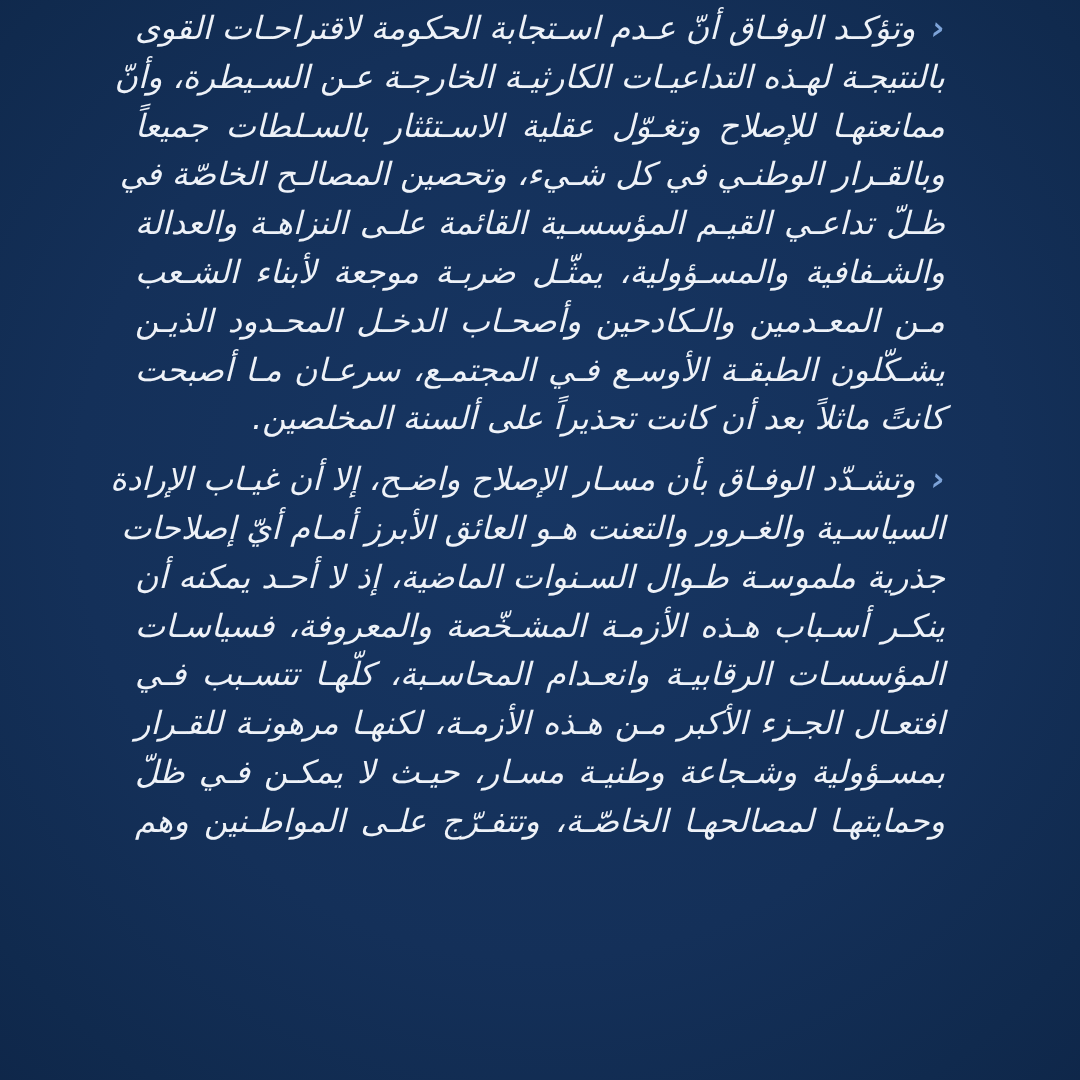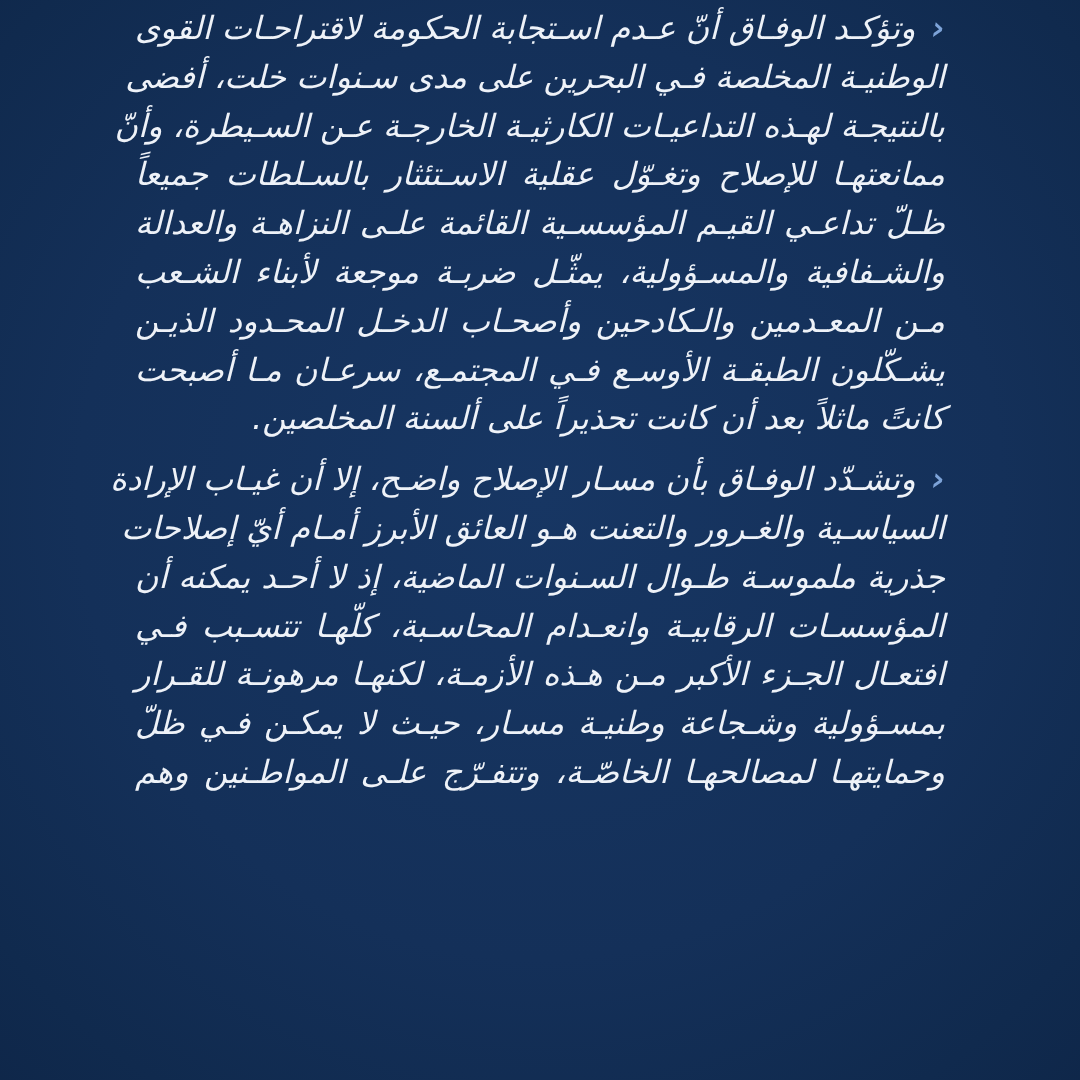--- a/index.html
+++ b/index.html
@@ -49,34 +49,35 @@
   }
 </style>
 </head>
 <body>
 
 <div class="canvas">
   <div class="text-block">
 
     <div class="para">
       <div class="line"><span class="marker">‹</span> <span>وتؤكـد الوفـاق أنّ عـدم اسـتجابة الحكومة لاقتراحـات القوى</span></div>
-      <div class="line">الوطنيـة المخلصة فـي البحرين على مدى سـنوات خلت، أفضى</div>
       <div class="line">بالنتيجـة لهـذه التداعيـات الكارثيـة الخارجـة عـن السـيطرة، وأنّ</div>
       <div class="line">ممانعتهـا للإصلاح وتغـوّل عقلية الاسـتئثار بالسـلطات جميعاً</div>
+      <div class="line">وبالقـرار الوطنـي في كل شـيء، وتحصين المصالـح الخاصّة في</div>
       <div class="line">ظـلّ تداعـي القيـم المؤسسـية القائمة علـى النزاهـة والعدالة</div>
       <div class="line">والشـفافية والمسـؤولية، يمثّـل ضربـة موجعة لأبناء الشـعب</div>
       <div class="line">مـن المعـدمين والـكادحين وأصحـاب الدخـل المحـدود الذيـن</div>
       <div class="line">يشـكّلون الطبقـة الأوسـع فـي المجتمـع، سرعـان مـا أصبحت</div>
       <div class="line last-short">كانتً ماثلاً بعد أن كانت تحذيراً على ألسنة المخلصين.</div>
     </div>
 
     <div class="para">
       <div class="line"><span class="marker">‹</span> <span>وتشـدّد الوفـاق بأن مسـار الإصلاح واضـح، إلا أن غيـاب الإرادة</span></div>
       <div class="line">السياسـية والغـرور والتعنت هـو العائق الأبرز أمـام أيّ إصلاحات</div>
       <div class="line">جذرية ملموسـة طـوال السـنوات الماضية، إذ لا أحـد يمكنه أن</div>
+      <div class="line">ينكـر أسـباب هـذه الأزمـة المشـخّصة والمعروفة، فسياسـات</div>
       <div class="line">المؤسسـات الرقابيـة وانعـدام المحاسـبة، كلّهـا تتسـبب فـي</div>
       <div class="line">افتعـال الجـزء الأكبر مـن هـذه الأزمـة، لكنهـا مرهونـة للقـرار</div>
       <div class="line">بمسـؤولية وشـجاعة وطنيـة مسـار، حيـث لا يمكـن فـي ظلّ</div>
       <div class="line">وحمايتهـا لمصالحهـا الخاصّـة، وتتفـرّج علـى المواطـنين وهم</div>
     </div>
 
   </div>
 </div>
 
 </body></html>

